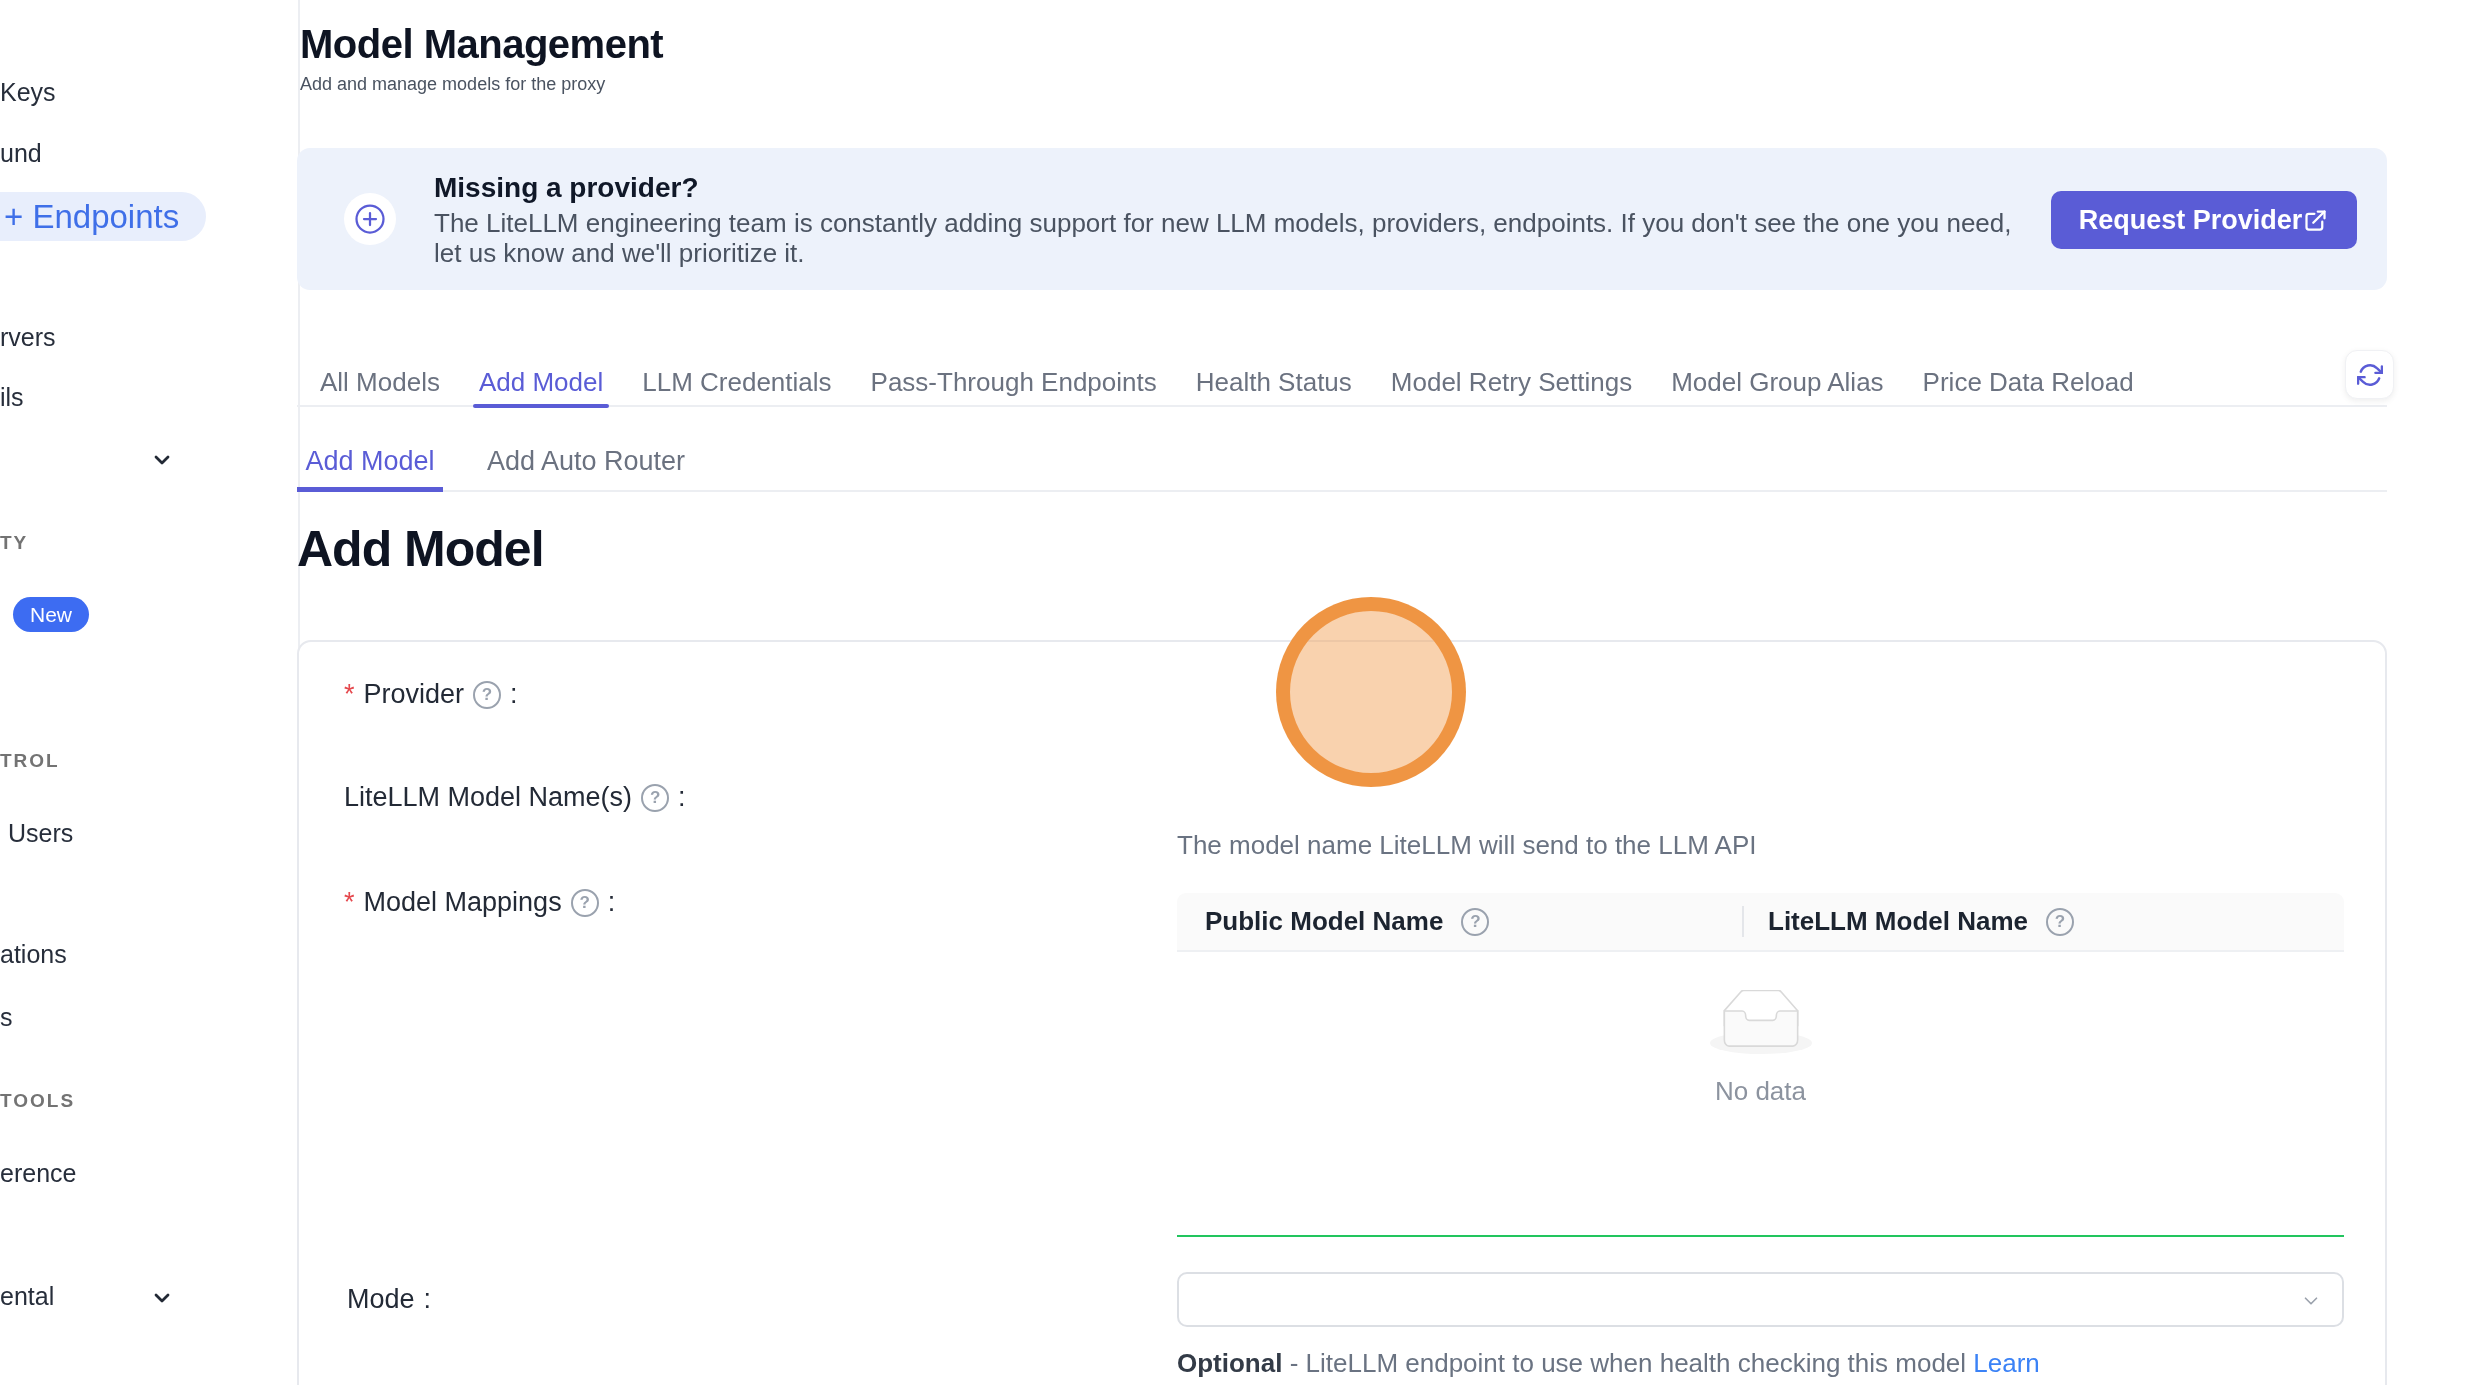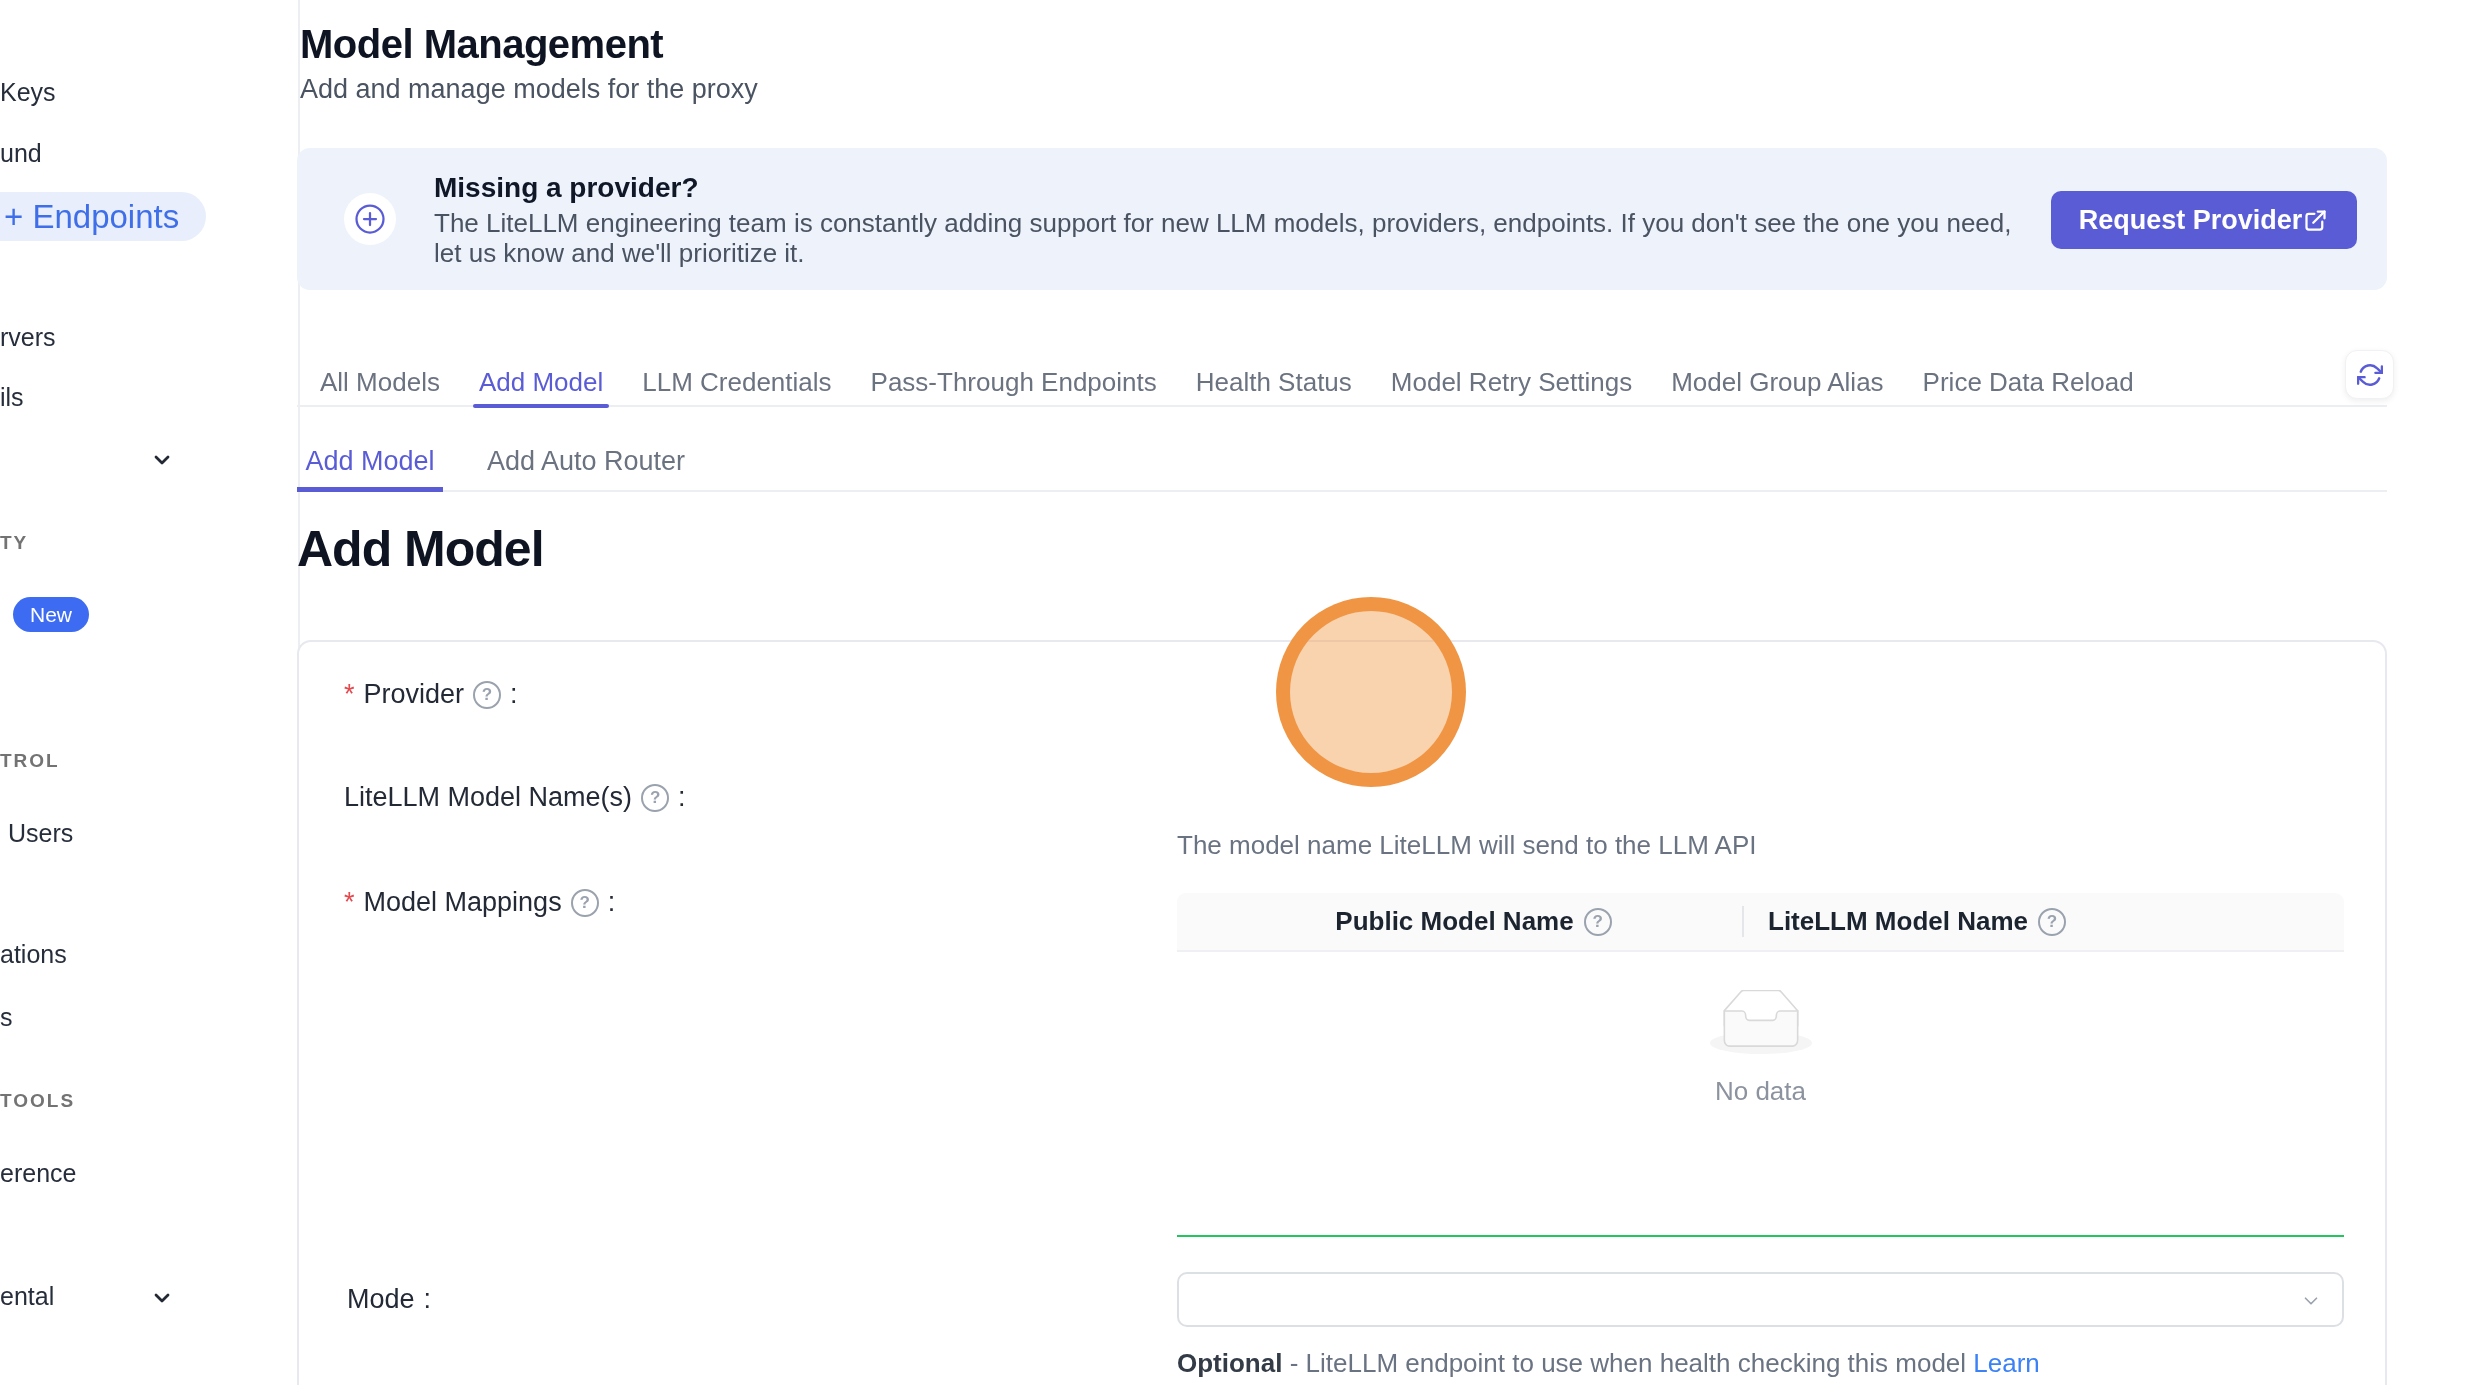--- a/index.html
+++ b/index.html
@@ -12,21 +12,21 @@
   .ssec{position:absolute;font-size:19px;font-weight:700;letter-spacing:2px;color:#737373;white-space:nowrap;}
   #sb-pill{position:absolute;left:-60px;top:192px;width:266px;height:49px;border-radius:25px;
     background:var(--sidebar-active-bg);display:flex;align-items:center;padding-left:64px;box-sizing:border-box;}
   #sb-pill span{font-size:33px;color:var(--sidebar-active-text);}
   .schev{position:absolute;left:150px;width:24px;height:24px;}
   #sb-badge{position:absolute;left:13px;top:597px;height:35px;padding:0 17px;border-radius:18px;
     background:var(--badge-bg);color:#fff;font-size:21px;display:flex;align-items:center;}
 
   
   #pg-title{left:300px;top:22px;font-size:40px;font-weight:700;color:#0e1422;letter-spacing:-0.5px;}
-  #pg-sub{left:300px;top:74px;font-size:27px;color:#4a5361;}
+  #pg-sub{left:300px;top:74px;font-size:18px;color:#4a5361;}
 
   
   #banner{left:297px;top:148px;width:2090px;height:142px;background:var(--banner-bg);border-radius:13px;}
   #banner-icon{left:344px;top:193px;width:52px;height:52px;border-radius:50%;background:#fff;
     display:flex;align-items:center;justify-content:center;}
   #banner-title{left:434px;top:172px;font-size:28px;font-weight:700;color:#101828;}
   #banner-body{left:434px;top:208px;width:1610px;font-size:26px;line-height:30px;color:#4a5361;}
   #banner-btn{left:2051px;top:191px;width:306px;height:58px;background:var(--accent);border-radius:10px;
     color:#fff;font-size:27px;font-weight:600;display:flex;align-items:center;justify-content:center;cursor:pointer;border:none;}
 
@@ -66,21 +66,21 @@
   .helper{position:absolute;left:878px;font-size:26px;color:#6a7382;}
   #helper-model{top:188px;}
   #helper-mode{top:706px;white-space:nowrap;}
   #helper-mode b{color:#333b47;}
   #helper-mode a{color:var(--link);text-decoration:none;cursor:pointer;}
 
   
   #map-table{position:absolute;left:878px;top:251px;width:1167px;}
   #map-head{height:57px;background:#fafafa;border-bottom:2px solid #eef0f3;border-radius:9px 9px 0 0;
     display:flex;align-items:center;position:relative;font-size:26px;font-weight:700;color:#1c2430;}
-  .hcell{display:flex;align-items:center;gap:10px;justify-content:center;}
+  .hcell{display:flex;align-items:center;gap:18px;}
   .hcell.c1{width:565px;padding-left:28px;box-sizing:border-box;}
   .hcell.c2{padding-left:26px;}
   #col-div{position:absolute;left:565px;top:13px;height:31px;width:2px;background:#e4e6ea;}
   #map-body{height:271px;border-bottom:2px solid #22c55e;display:flex;flex-direction:column;align-items:center;margin-top:12px;}
   #empty-icon{margin-top:26px;}
   #empty-text{margin-top:20px;font-size:26px;color:#8c939f;}
 
   
   #mode-select{top:630px;border:2px solid #dcdfe4;}
 

